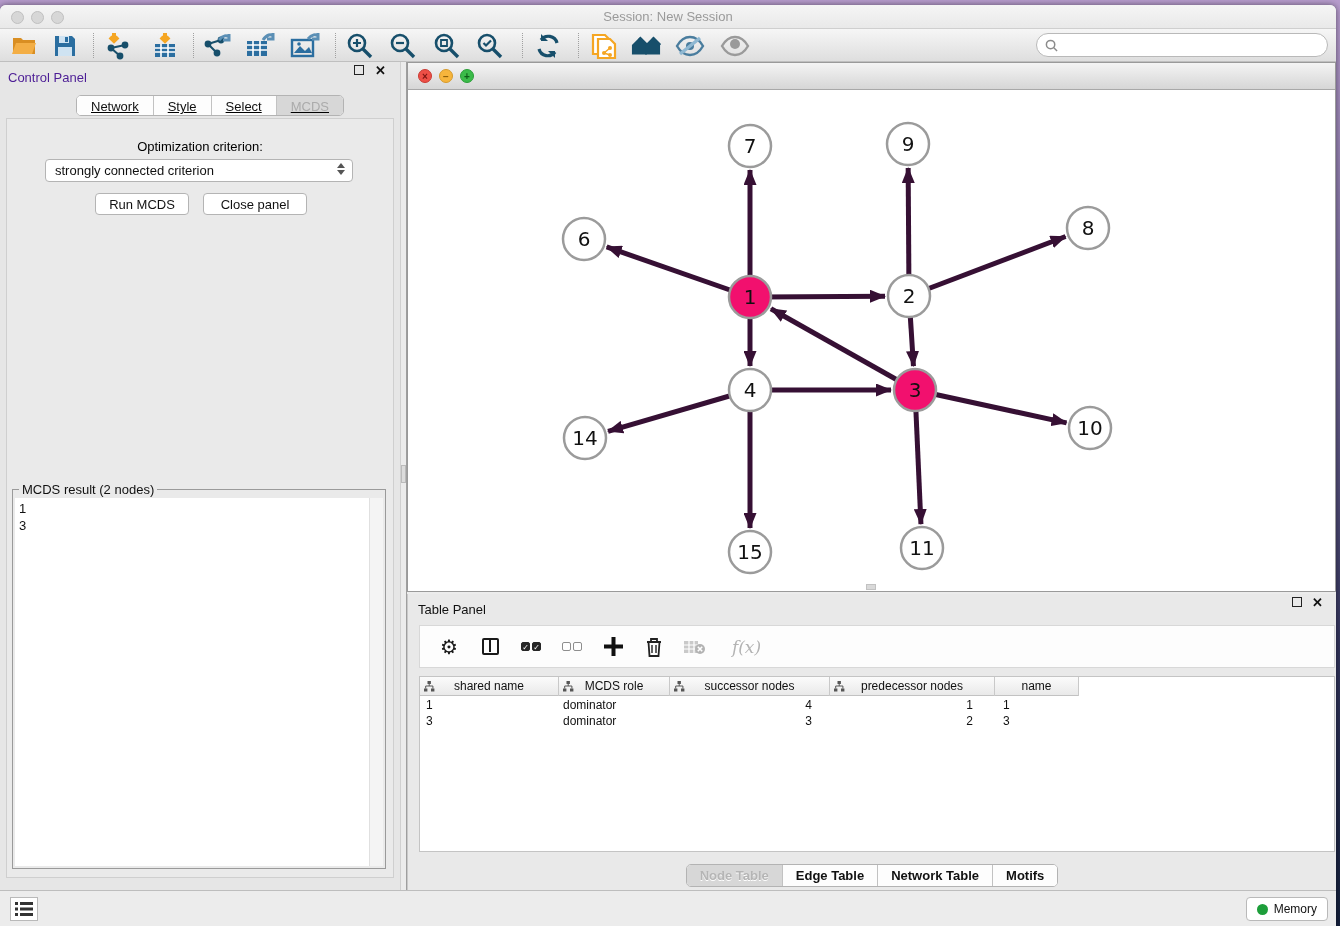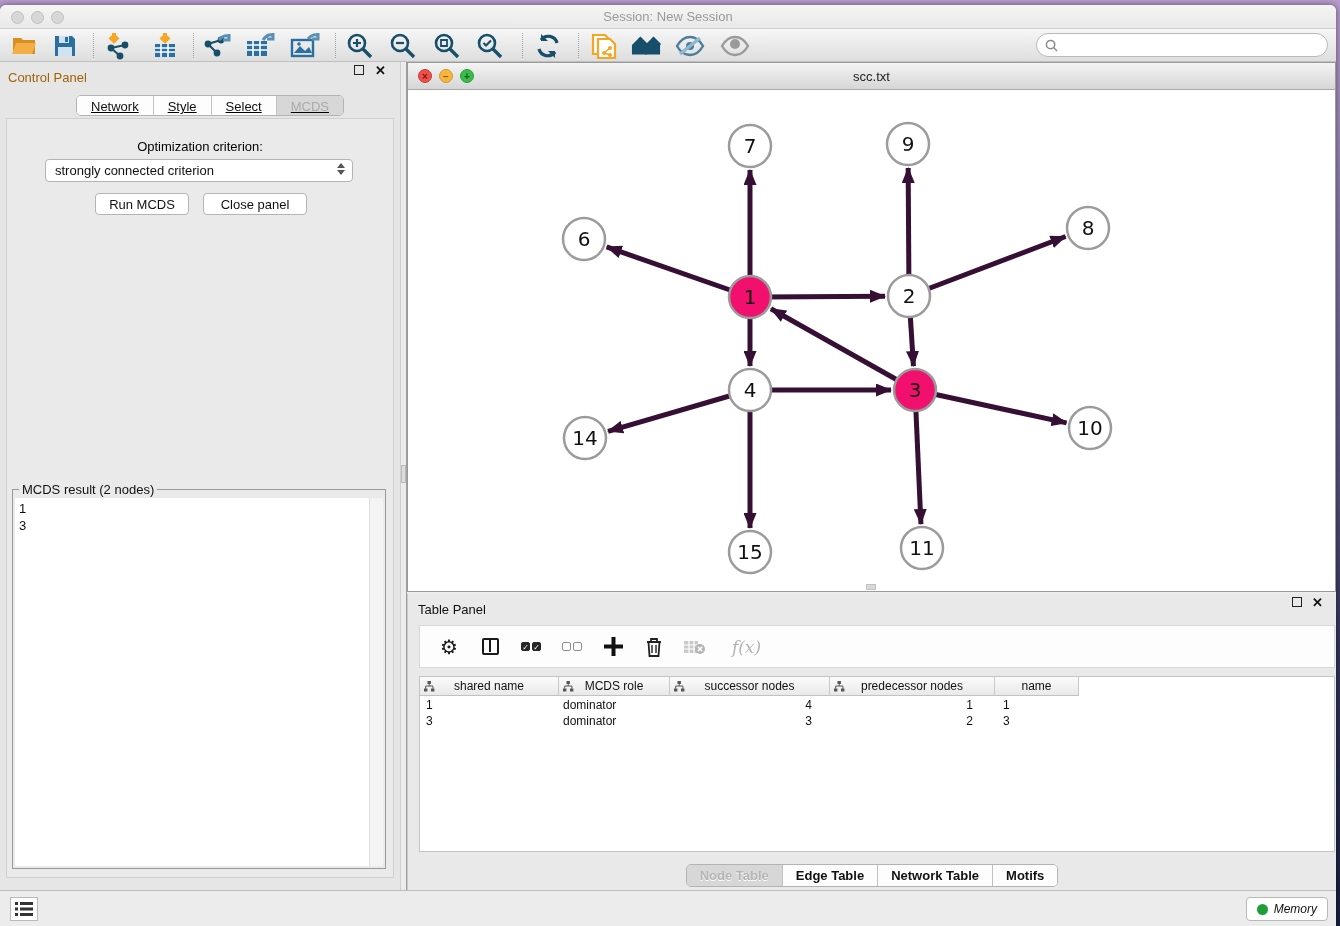--- a/index.html
+++ b/index.html
@@ -30,21 +30,21 @@
     align-items:center; padding-left:8px; }
   .searchbox input { border:none; outline:none; flex:1; font-size:12px; background:transparent; margin-left:5px; }
 
   
   .mainrow { position:absolute; left:0; top:57px; width:100%; height:828px; }
 
   
   .control-panel { position:absolute; left:0; top:0; width:400px; height:100%;
     background:#e6e6e6; }
   .cp-header { position:absolute; left:0; top:0; width:100%; height:28px; }
-  .cp-title { position:absolute; left:8px; top:8px; font-size:13px; color:#a16207; }
+  .cp-title { position:absolute; left:8px; top:8px; font-size:13px; color:#4c1d95; }
   .panel-float { position:absolute; width:10px; height:10px; border:1.5px solid #222; top:3px; cursor:pointer; }
   .panel-close { position:absolute; font-size:13px; font-weight:bold; color:#111; top:1px; cursor:pointer; }
   .cp-tabs { position:absolute; left:76px; top:33px; height:21px; display:flex;
     border:1px solid #b3b3b3; border-radius:5px; overflow:hidden; background:#fff;text-decoration:underline; }
   .cp-tab { padding:2px 14px; font-size:13px; color:#111; border-right:1px solid #c2c2c2;
     background:#fdfdfd; cursor:pointer; line-height:17px; }
   .cp-tab:last-child { border-right:none; }
   .cp-tab.disabled-selected { background:#d7d7d7; color:#ababab; }
   .cp-content { position:absolute; left:6px; top:56px; width:388px; height:760px;
     background:#eaeaea; border:1px solid #cfcfcf; }
@@ -123,21 +123,21 @@
   .tp-tab:last-child { border-right:none; }
   .tp-tab.disabled-selected { background:#d7d7d7; color:#b5b5b5; text-shadow:0 1px 0 #fff; }
 
   
   .statusbar { position:absolute; left:0; top:885px; width:100%; height:36px;
     background:#ececec; border-top:1px solid #bdbdbd; }
   .sb-list-btn { position:absolute; left:10px; top:6px; width:28px; height:24px;
     background:#fff; border:1px solid #b9b9b9; display:flex; align-items:center; justify-content:center; cursor:pointer; }
   .memory-btn { position:absolute; right:8px; top:6px; height:24px; background:#fff;
     border:1px solid #b9b9b9; border-radius:4px; display:flex; align-items:center;
-    gap:6px; padding:0 10px; font-size:12px; color:#111; cursor:pointer;font-style:italic; }
+    gap:6px; padding:0 10px; font-size:12px; color:#111; cursor:pointer; }
   .mem-dot { width:11px; height:11px; border-radius:50%; background:#1d9e3a; }
 </style>
 </head>
 <body>
 
 <div class="app-window">
 
   <div class="titlebar">
     <span class="tl-dot" style="left:11px"></span>
     <span class="tl-dot" style="left:31px"></span>
@@ -316,21 +316,20 @@
 
     <div class="splitter">
         <span class="grip"></span>
       </div>
 
     <div class="net-window">
       <div class="net-titlebar">
         <span class="traffic t-red">×</span>
         <span class="traffic t-yel">−</span>
         <span class="traffic t-grn">+</span>
-        <div class="net-title">scc.txt</div>
       </div>
       <svg class="net-canvas" width="927" height="501">
           <defs>
             <marker id="arr" markerUnits="userSpaceOnUse" markerWidth="17" markerHeight="13" refX="15" refY="6.5" orient="auto">
               <path d="M0,0 L16,6.5 L0,13 z" fill="#361034"></path>
             </marker>
           </defs>
           <line x1="342" y1="207" x2="342" y2="80" stroke="#361034" stroke-width="5" marker-end="url(#arr)"></line>
           <line x1="342" y1="207" x2="198.65685301088945" y2="156.91624984717825" stroke="#361034" stroke-width="5" marker-end="url(#arr)"></line>
           <line x1="342" y1="207" x2="477.0004746506868" y2="206.15094041100198" stroke="#361034" stroke-width="5" marker-end="url(#arr)"></line>

